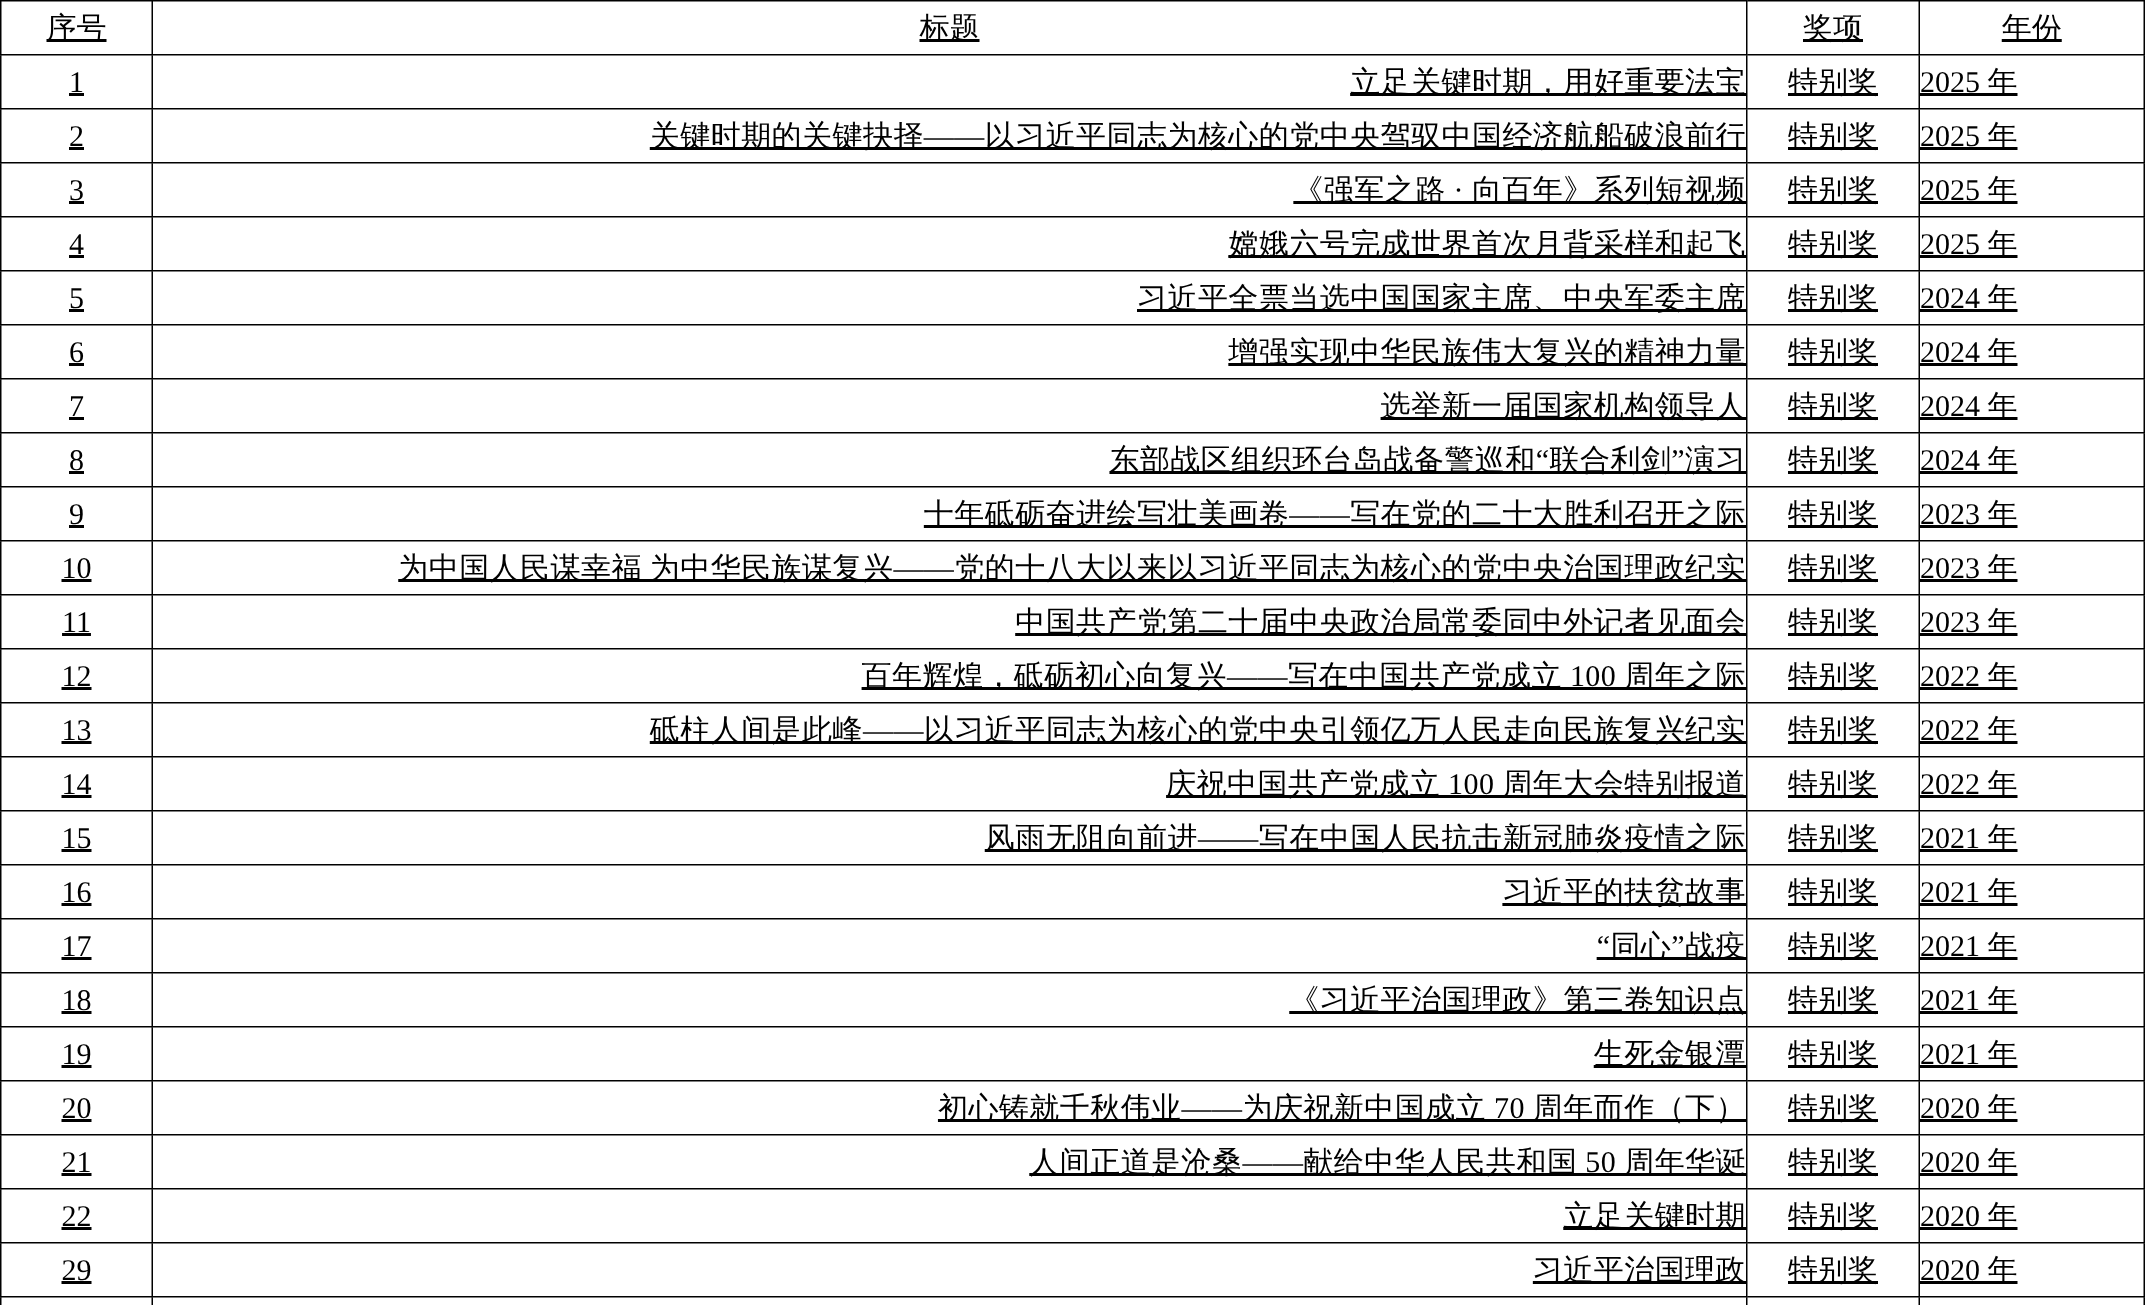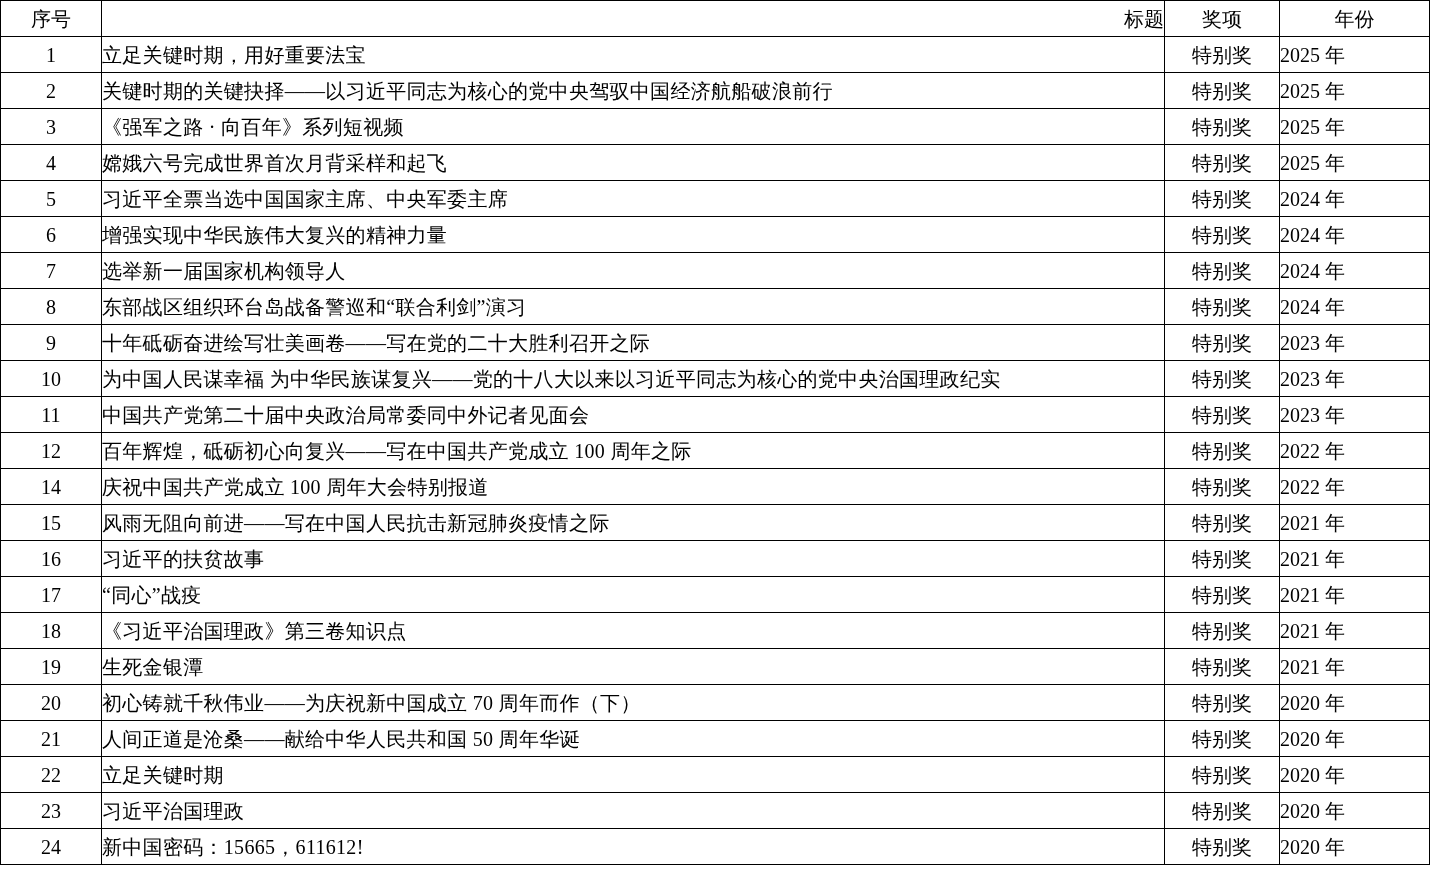--- a/index.html
+++ b/index.html
@@ -11,20 +11,21 @@
     width: 1431px;
     height: 870px;
     font-family: "Liberation Serif", "DejaVu Serif", serif;
     color: #000000;
     overflow: hidden;
   }
   .sheet {
     width: 1431px;
     height: 870px;
     box-sizing: border-box;
+    text-decoration: underline;
   }
   table.award-table {
     border-collapse: collapse;
     width: 1429px;
     margin: 0;
     table-layout: fixed;
   }
   table.award-table td,
   table.award-table th {
     border: 1px solid #000000;
@@ -37,34 +38,34 @@
   }
   col.col-idx { width: 101px; }
   col.col-title { width: 1063px; }
   col.col-award { width: 115px; }
   col.col-year { width: 150px; }
 
   .c-idx {
     text-align: center;
   }
   .c-title {
-    text-align: left;
+    text-align: right;
     padding-left: 10px;
     letter-spacing: 0.3px;
   }
   .c-award {
     text-align: center;
   }
   .c-year {
   }
   thead td {
     text-align: center;
     font-size: 20px;
   }
-  .hdr-title { text-align: right; }
+  .hdr-title { text-align: center; }
 </style>
 </head>
 <body>
 
 <div class="sheet">
   <table class="award-table">
     <colgroup>
       <col class="col-idx">
       <col class="col-title">
       <col class="col-award">
@@ -145,20 +146,26 @@
           <td class="c-award">特别奖</td>
           <td class="c-year">2023 年</td>
         </tr>
         <tr>
           <td class="c-idx">12</td>
           <td class="c-title">百年辉煌，砥砺初心向复兴——写在中国共产党成立 100 周年之际</td>
           <td class="c-award">特别奖</td>
           <td class="c-year">2022 年</td>
         </tr>
         <tr>
+          <td class="c-idx">13</td>
+          <td class="c-title">砥柱人间是此峰——以习近平同志为核心的党中央引领亿万人民走向民族复兴纪实</td>
+          <td class="c-award">特别奖</td>
+          <td class="c-year">2022 年</td>
+        </tr>
+        <tr>
           <td class="c-idx">14</td>
           <td class="c-title">庆祝中国共产党成立 100 周年大会特别报道</td>
           <td class="c-award">特别奖</td>
           <td class="c-year">2022 年</td>
         </tr>
         <tr>
           <td class="c-idx">15</td>
           <td class="c-title">风雨无阻向前进——写在中国人民抗击新冠肺炎疫情之际</td>
           <td class="c-award">特别奖</td>
           <td class="c-year">2021 年</td>
@@ -199,21 +206,21 @@
           <td class="c-award">特别奖</td>
           <td class="c-year">2020 年</td>
         </tr>
         <tr>
           <td class="c-idx">22</td>
           <td class="c-title">立足关键时期</td>
           <td class="c-award">特别奖</td>
           <td class="c-year">2020 年</td>
         </tr>
         <tr>
-          <td class="c-idx">23</td>
+          <td class="c-idx">29</td>
           <td class="c-title">习近平治国理政</td>
           <td class="c-award">特别奖</td>
           <td class="c-year">2020 年</td>
         </tr>
         <tr>
           <td class="c-idx">24</td>
           <td class="c-title">新中国密码：15665，611612!</td>
           <td class="c-award">特别奖</td>
           <td class="c-year">2020 年</td>
         </tr>

